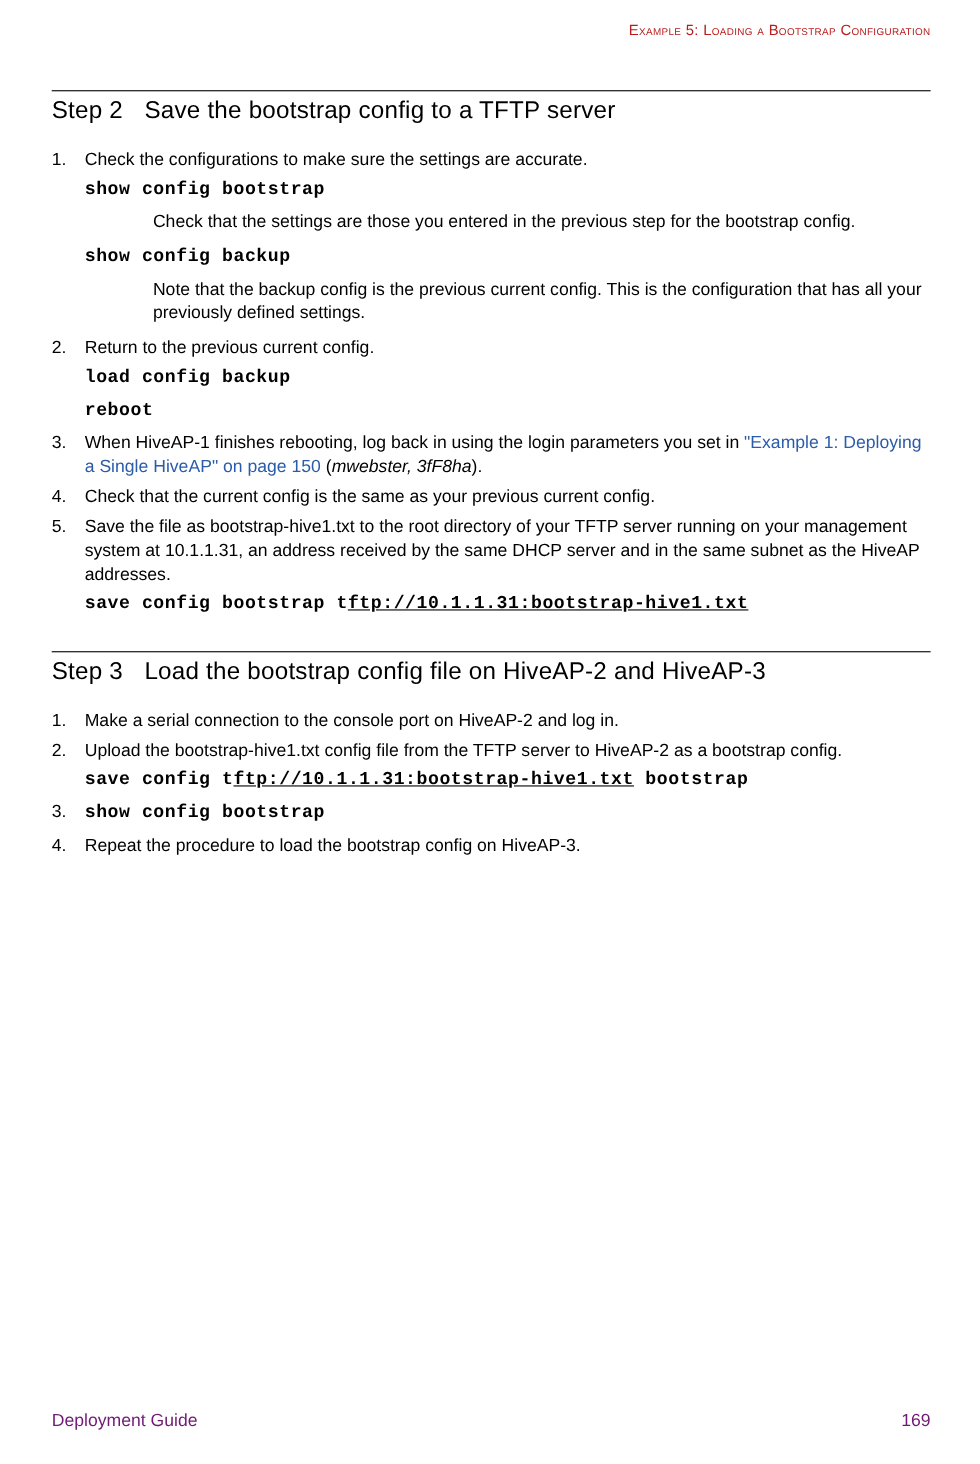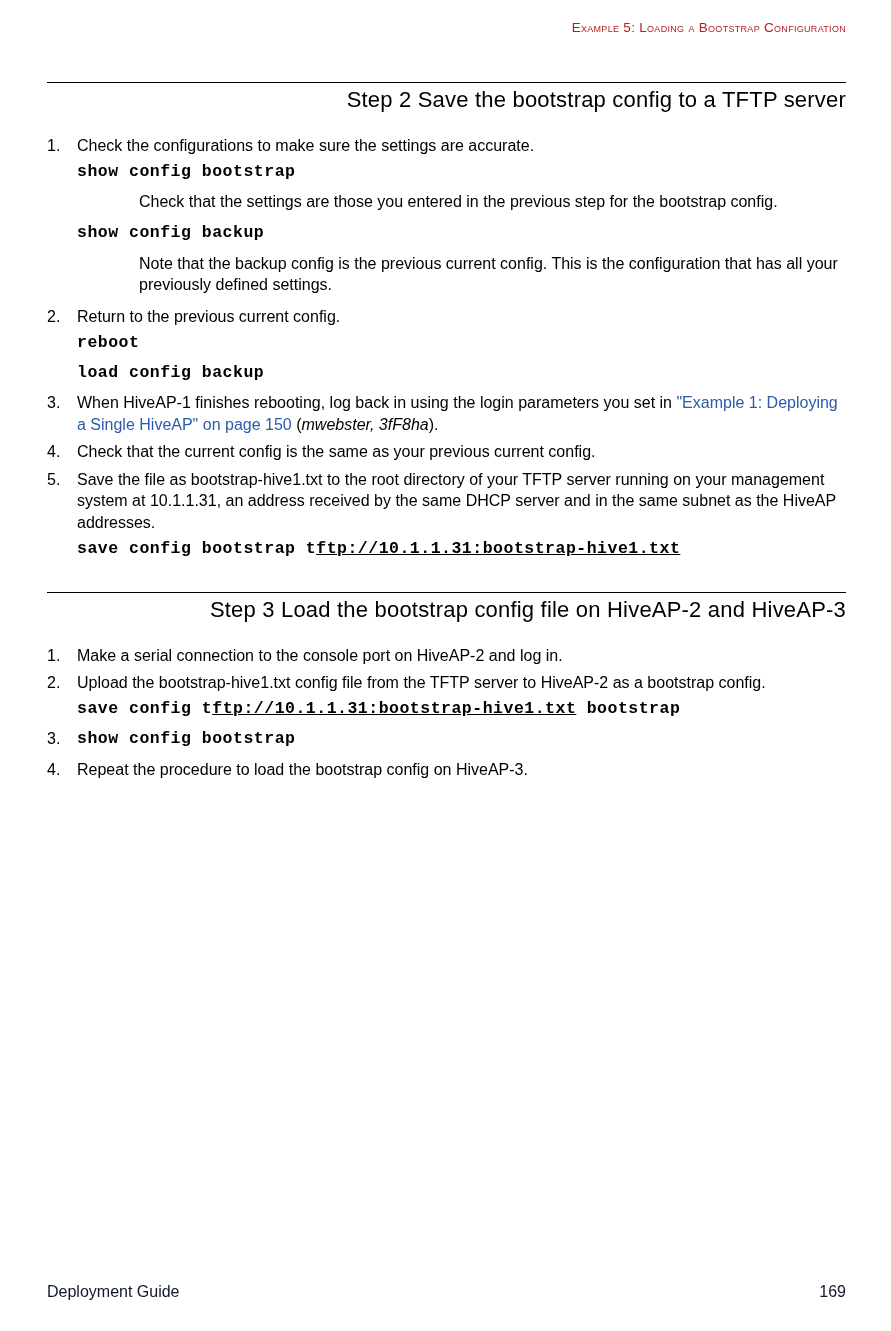--- a/index.html
+++ b/index.html
@@ -37,21 +37,20 @@
   .rule {
     border: 0;
     border-top: 1px solid #000;
     margin: 0 0 4px 0;
   }
   .step-heading {
     font-size: 22px;
     font-weight: normal;
     margin: 2px 0 22px 0;
     letter-spacing: 0.2px;
-    text-align: right;
   }
   .step-heading .sn {
     display: inline-block;
     width: 78px;
   }
   ol.proc {
     list-style: none;
     margin: 0;
     padding: 0;
     counter-reset: item;
@@ -97,21 +96,21 @@
     font-style: italic;
   }
   .section-gap {
     height: 24px;
   }
   .footer {
     position: absolute;
     bottom: 30px;
     left: 47px;
     right: 45px;
-    color: #0f172a;
+    color: #701a75;
     font-size: 16px;
     display: flex;
     justify-content: space-between;
   }
 </style>
 </head>
 <body>
 
 <div class="page">
 
@@ -128,22 +127,22 @@
     <ol class="proc">
       <li>
         <span>Check the configurations to make sure the settings are accurate.</span>
         <div class="cmd">show config bootstrap</div>
         <div class="sub">Check that the settings are those you entered in the previous step for the bootstrap config.</div>
         <div class="cmd">show config backup</div>
         <div class="sub">Note that the backup config is the previous current config. This is the configuration that has all your previously defined settings.</div>
       </li>
       <li>
         <span>Return to the previous current config.</span>
+        <div class="cmd">load config backup</div>
         <div class="cmd">reboot</div>
-        <div class="cmd">load config backup</div>
       </li>
       <li>
         <span>When HiveAP-1 finishes rebooting, log back in using the login parameters you set in </span><span class="link">"Example 1: Deploying a Single HiveAP" on page 150</span><span> (</span><span class="italic">mwebster, 3fF8ha</span><span>).</span>
       </li>
       <li>
         <span>Check that the current config is the same as your previous current config.</span>
       </li>
       <li>
         <span>Save the file as bootstrap-hive1.txt to the root directory of your TFTP server running on your management system at 10.1.1.31, an address received by the same DHCP server and in the same subnet as the HiveAP addresses.</span>
         <div class="cmd">

